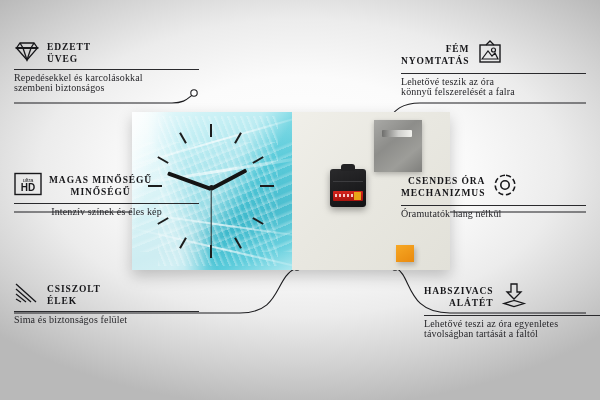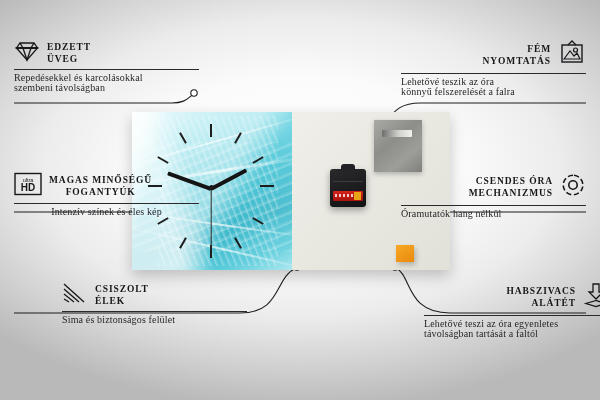--- a/index.html
+++ b/index.html
@@ -53,21 +53,21 @@
     background:linear-gradient(180deg,#d4241d,#a8130e);border-radius:1px;}
   .batt-plus{position:absolute;right:2px;top:1px;width:7px;height:8px;background:#e8a317;}
   .batt-txt{position:absolute;left:2px;top:3px;width:18px;height:3px;
     background:repeating-linear-gradient(90deg,#f6c9c6 0 2px,transparent 2px 4px);}
   .foam{position:absolute;left:104px;top:133px;width:18px;height:17px;
     background:linear-gradient(150deg,#f7a824,#e98a0e);box-shadow:2px 3px 5px rgba(0,0,0,.22);}
 
   
   .callout{position:absolute;width:185px;}
   .co-head{display:flex;align-items:center;gap:7px;}
-  .co-head.right{justify-content:flex-end;}
+  .co-head.right{}
   .co-title{font-size:9.5px;letter-spacing:.9px;color:#17171a;line-height:12px;font-weight:bold;}
   .co-rule{height:1px;background:#2a2a2d;margin:3px 0 3px;}
   .co-sub{font-size:10px;color:#27272b;line-height:10px;letter-spacing:.15px;}
   .co-sub.right{}
   .ic{flex:0 0 auto;display:block;}
 
   svg.leader{position:absolute;left:0;top:0;width:600px;height:400px;pointer-events:none;}
 </style>
 </head>
 <body>
@@ -156,42 +156,42 @@
               <path d="M2.5,8 H23.5"></path>
             </g>
           </svg>
       </span>
       <span class="co-title">
         <span>EDZETT</span><br><span>ÜVEG</span>
       </span>
     </div>
     <div class="co-rule"></div>
     <div class="co-sub">
-      <span>Repedésekkel és karcolásokkal</span><br><span>szembeni távolságban</span>
+      <span>Repedésekkel és karcolásokkal</span><br><span>szembeni biztonságos</span>
     </div>
   </div>
 
   <div class="callout" style="left:14px;top:172px;text-align:center;">
     <div class="co-head">
       <span class="ic">
         <svg width="28" height="24" viewBox="0 0 28 24">
           <rect x="1" y="1.5" width="26" height="21" fill="none" stroke="#17171a" stroke-width="1.4"></rect>
           <text x="14" y="9.5" font-family="Liberation Sans, sans-serif" font-size="5.5" text-anchor="middle" fill="#17171a">ultra</text>
           <text x="14" y="19" font-family="Liberation Sans, sans-serif" font-size="10" font-weight="bold" text-anchor="middle" fill="#17171a">HD</text>
         </svg>
       </span>
       <span class="co-title">
-        <span>MAGAS MINŐSÉGŰ</span><br><span>FOGANTYÚK</span>
+        <span>MAGAS MINŐSÉGŰ</span><br><span>MINŐSÉGŰ</span>
       </span>
     </div>
     <div class="co-rule"></div>
     <div class="co-sub">Intenzív színek és éles kép</div>
   </div>
 
-  <div class="callout" style="left:14px;top:282px;margin-left:48px;">
+  <div class="callout" style="left:14px;top:282px;">
     <div class="co-head">
       <span class="ic">
         <svg width="26" height="22" viewBox="0 0 26 22">
             <g stroke="#17171a" stroke-width="1.3" fill="none">
           <path d="M2,2 L22,20"></path>
               <path d="M2,7 L17,20"></path>
               <path d="M2,12 L12,20"></path>
               <path d="M2,17 L7,20"></path>
         </g>
           </svg>

